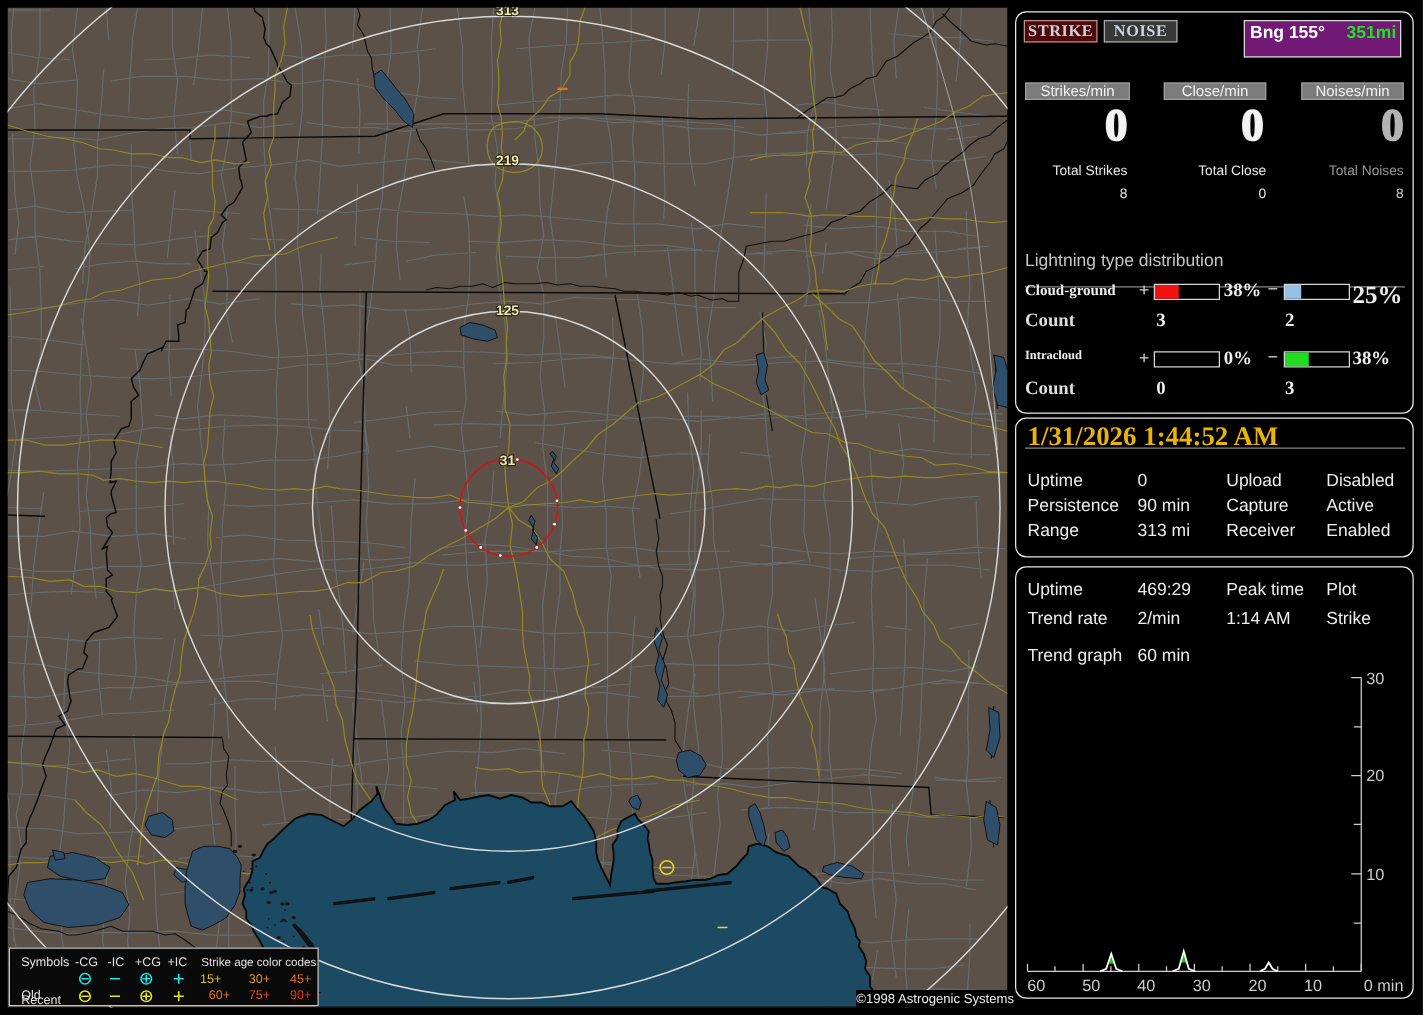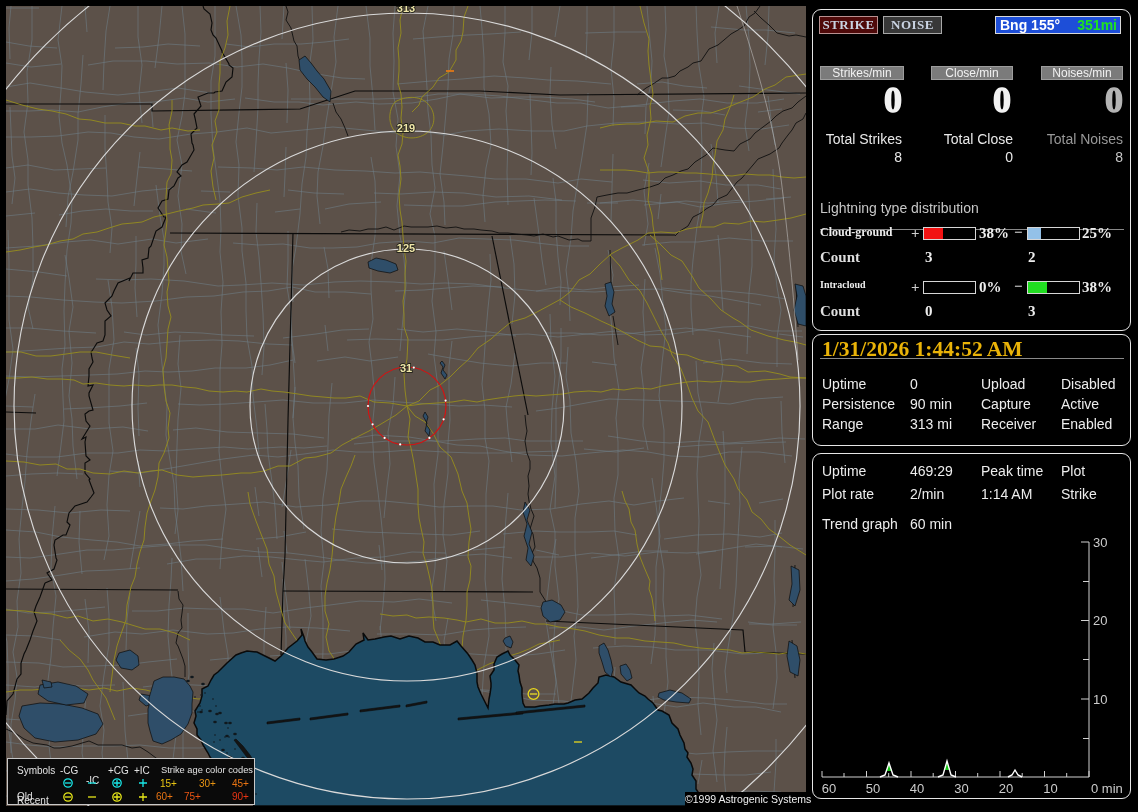--- a/index.html
+++ b/index.html
@@ -2,21 +2,21 @@
 <html><head><meta charset="utf-8"><style>
 html,body{margin:0;padding:0;background:#000;width:1138px;height:812px;overflow:hidden}
 body{position:relative;font-family:"Liberation Sans",sans-serif}
 .abs{position:absolute}
 .box{position:absolute;left:812px;width:319px;border:1px solid #e6e6e6;border-radius:9px;background:#000;box-sizing:border-box}
 .serif{font-family:"Liberation Serif",serif;font-weight:bold}
 .btn{position:absolute;box-sizing:border-box;border:1px solid #a8a8a8;color:#c9d3e2;text-align:center;font-weight:bold}
 .minbtn{position:absolute;box-sizing:border-box;height:14px;background:#7b7b7b;border:1px solid #9d9d9d;color:#f2f2f2;font-size:12px;text-align:center;line-height:12px}
 .col{position:absolute;text-align:right}
 .bigz{-webkit-text-stroke:1.4px currentColor;letter-spacing:0}
-.lbl{color:#e8e8e8;font-size:14px}
+.lbl{color:#e8e8e8;font-size:11px}
 .dim{color:#989898}
 .grn{color:#eab308}
 .row{position:absolute;font-size:14px;color:#ededed;white-space:nowrap}
 .bar{position:absolute;width:51px;height:11px;border:1px solid #d6d6d6;background:#000;box-sizing:content-box}
 .bar div{height:100%}
 </style></head><body>
 <div class="abs" style="left:6px;top:6px;width:800px;height:800px"><svg id="map" width="800" height="800" viewBox="6 6 800 800">
 <rect x="6" y="6" width="800" height="800" fill="#5c5149"></rect>
 <path d="M11,6 L9,28 L10,59M10,82 L10,82M10,107 L10,107 L11,131 L12,156 L15,178 L12,204M8,230 L8,230 L9,262 L9,293 L9,320 L13,349 L9,379 L4,405 L2,428 L1,454 L5,480 L2,509 L1,533 L1,563 L4,595 L2,617 L7,642 L8,667 L8,700 L8,725 L12,754 L17,779M13,802 L13,802M32,6 L32,40 L27,72 L28,102 L24,132 L28,160 L28,185 L32,218 L33,247 L33,279 L28,307 L33,329M31,361 L31,361M35,394 L35,394 L31,421 L27,453 L25,481 L22,508 L19,539 L21,573 L17,601 L18,627 L13,652 L17,677 L15,700 L11,724 L11,753M8,785 L8,785M62,6 L58,40 L62,66 L61,90 L59,116 L62,143 L67,165 L72,199 L71,223 L67,250 L65,284 L64,311 L65,345 L62,369 L63,398 L64,421 L60,453 L57,476M55,506 L55,506 L52,539 L51,568 L56,596 L53,627 L51,657 L47,688M52,722 L52,722 L49,746 L53,779 L56,803M85,6 L87,32M83,55 L83,55 L81,84 L78,114 L78,140 L73,172 L68,197 L66,227M65,255 L65,255 L69,278 L73,307 L69,331 L72,363 L69,396 L72,419 L73,446 L77,479M80,511 L80,511 L79,542 L82,574M85,599 L85,599 L89,631 L88,663M86,695 L86,695 L84,719 L82,753 L87,779M110,6 L106,31 L104,62 L103,90M105,115 L105,115 L105,148 L107,179 L108,202 L112,228 L110,253M108,280 L108,280 L112,307 L114,340 L109,369 L109,396 L109,423 L113,451 L109,475 L107,505 L109,536 L104,560M107,588 L107,588 L109,615 L109,645 L104,675 L100,706 L104,730 L102,753 L105,780M138,6 L138,37 L142,65 L139,93 L142,123M140,152 L140,152 L137,178 L134,206M136,236 L136,236 L136,263 L135,288 L137,317M136,348 L136,348 L139,374 L138,408 L139,436M138,461 L138,461 L140,487M140,511 L140,511 L135,540 L130,569M130,593 L130,593 L127,619 L126,650M123,682 L123,682 L124,705 L125,731 L128,761 L123,785M162,6 L159,37 L155,68M151,102 L151,102 L153,127M155,154 L155,154M156,185 L156,185 L160,216 L164,239 L164,265 L162,294 L158,325 L161,355 L164,382 L167,407 L166,435 L170,460 L174,484 L175,511 L178,533 L181,558 L183,591M188,613 L188,613 L188,643 L189,674 L185,705 L183,735 L183,763 L182,794M182,6 L185,34 L185,59 L185,93 L182,116 L177,140 L182,165 L178,196 L182,224 L181,251 L186,274M185,306 L185,306M180,335 L180,335 L178,364 L181,388 L178,419 L177,446 L176,480 L178,510 L175,534M172,558 L172,558 L171,580 L169,605 L168,636 L171,669 L175,699 L177,727 L173,759 L175,785M215,6 L215,34 L215,56 L211,81 L211,114 L213,148 L216,170 L220,200 L221,229 L220,252 L223,282 L221,312 L222,344 L220,370 L220,397 L220,427 L219,451 L222,480 L226,509 L222,539 L220,569M220,597 L220,597 L224,631 L228,655 L228,685 L232,717 L231,746 L235,774 L238,799M236,6 L241,35 L242,59 L242,87 L239,113 L236,142 L239,165 L238,196 L242,228 L242,251 L246,283 L246,311 L247,338 L252,366 L253,396 L257,429 L259,454M255,487 L255,487 L259,516M258,547 L258,547 L262,577M266,607 L266,607 L264,639 L264,663M261,694 L261,694 L262,727 L258,760M256,785 L256,785M260,6 L261,32 L259,59 L258,84 L258,108 L256,142 L254,172M257,203 L257,203 L256,232 L259,257 L261,283 L263,314 L264,346 L262,375M265,404 L265,404 L267,430 L268,453 L272,482 L275,507 L277,539M282,562 L282,562 L286,596 L290,629M293,656 L293,656 L293,684 L294,714 L290,748 L294,770M291,803 L291,803M284,6 L282,39M286,63 L286,63 L288,90 L287,123M286,147 L286,147 L285,175 L284,197M288,231 L288,231 L288,261 L287,287 L291,311 L292,341 L295,363M295,387 L295,387 L293,418M291,450 L291,450 L286,483 L282,507M284,531 L284,531 L287,553M283,579 L283,579 L284,610 L286,637 L286,661 L289,683 L289,712 L289,734 L289,765 L284,787M312,6 L313,40 L309,69 L310,101 L307,132 L306,157 L302,184 L300,214 L296,247 L292,270 L293,302M291,330 L291,330 L293,357 L295,389 L293,418 L295,443 L298,466 L299,497 L304,529M305,559 L305,559 L309,592 L311,616 L306,642M305,671 L305,671 L300,701 L299,725 L301,752M297,780 L297,780 L298,804M338,6 L334,37 L336,62 L331,92 L326,122 L323,146 L318,172 L317,196 L320,224M324,247 L324,247 L328,269 L329,298M325,325 L325,325 L328,351M332,383 L332,383 L329,415 L328,444 L327,470 L323,498 L321,531 L324,562 L321,586 L323,617 L323,649 L322,680 L324,708 L325,741 L324,764 L320,789M366,6 L370,38 L370,66 L373,98 L375,130M371,157 L371,157 L375,181 L376,211 L375,236 L371,264 L371,290 L373,319 L369,342 L372,367 L375,400 L372,429 L374,463 L378,492 L381,518 L384,548 L385,579 L383,606 L380,630M378,658 L378,658M381,681 L381,681 L384,712 L383,734 L382,758 L384,790M395,6 L393,33 L394,61 L393,92 L398,119 L396,146 L400,175 L397,206 L400,236 L404,259 L406,285 L403,318 L400,351M395,377 L395,377 L393,405 L388,432 L390,464 L387,487 L384,518M379,545 L379,545 L382,570M382,601 L382,601M380,626 L380,626 L383,653 L387,677 L388,699 L387,723 L386,747M391,771 L391,771 L391,799M428,6 L423,31 L425,57 L427,88 L428,111 L431,135 L432,165 L435,188 L430,214 L435,236 L435,270 L432,301 L436,332 L434,356 L438,387 L438,421 L438,454 L434,484 L435,516 L436,539 L435,568 L431,595 L436,621M440,655 L440,655 L439,684M443,714 L443,714M446,744 L446,744 L449,767 L450,793M454,6 L453,34 L449,59 L448,87 L446,112 L443,146 L440,174 L444,202 L445,225M444,251 L444,251 L448,279 L452,310M452,341 L452,341 L449,366 L449,388 L450,420 L448,443 L448,473 L444,505 L443,535 L447,561 L444,591M448,618 L448,618 L444,641 L447,667 L451,700 L452,725 L450,749 L447,777 L448,801M480,6 L482,29 L484,58 L484,88 L489,114 L491,145 L486,168 L483,196 L485,222M490,254 L490,254 L491,280 L488,308 L486,331 L484,361 L482,384 L485,410 L485,438 L489,461 L486,494 L486,517 L486,547 L485,579 L488,610 L489,636 L484,665 L482,696 L478,726 L481,753 L484,786M505,6 L505,34 L503,62 L508,86 L506,111 L508,140 L507,172 L508,205M510,236 L510,236 L514,264 L515,295 L512,324M515,353 L515,353 L511,384 L506,407 L508,431 L512,462M508,493 L508,493 L506,517 L504,546 L502,579 L505,610 L506,640 L506,665 L504,699 L506,723 L511,750 L507,775 L512,801M532,6 L532,32 L529,60M530,93 L530,93 L531,122 L532,153 L531,175M534,198 L534,198 L538,227 L542,260 L546,285M550,314 L550,314 L551,343 L555,376 L552,409 L551,443 L555,476 L550,509 L555,532 L555,566 L559,599 L555,624 L553,651 L556,682 L552,713 L556,746 L557,769 L556,792M560,6 L555,37M551,67 L551,67 L550,93 L552,125 L556,149M553,178 L553,178 L556,202 L556,229 L558,257 L561,282 L560,305M561,328 L561,328 L561,357 L559,381 L556,404 L556,427 L556,455 L556,477 L555,508M556,539 L556,539 L551,565 L547,598 L546,621 L551,652 L556,679 L560,711 L561,742 L560,771 L560,800M587,6 L587,35 L586,60M588,93 L588,93 L587,124 L582,157 L578,180 L573,211 L571,238 L566,270 L569,295 L570,321M568,347 L568,347 L566,377 L570,400 L571,433 L576,461 L579,491 L575,518 L575,549 L577,574 L578,607 L574,636 L576,660 L572,693 L569,717 L573,746 L575,777 L579,805M614,6 L614,40 L611,69 L614,98 L613,126M613,154 L613,154 L612,188 L611,221M608,250 L608,250 L613,275 L609,302 L612,329 L614,358 L619,390 L616,418 L618,442 L618,475 L614,498 L615,531 L619,558 L614,589 L615,615 L615,645M615,667 L615,667 L613,695 L616,717M620,749 L620,749 L617,772 L620,800M647,6 L649,31 L652,61 L651,84 L646,106 L645,134M649,163 L649,163 L644,191 L648,224 L644,246M645,279 L645,279 L643,312 L645,341 L641,368 L644,393 L643,426 L648,450M652,478 L652,478 L656,505 L660,536 L656,567 L656,601 L655,635 L651,664M653,696 L653,696 L655,720M653,751 L653,751 L651,773 L648,798M665,6 L666,29 L664,56 L668,79 L669,112 L665,139 L661,167M661,194 L661,194 L658,219M655,248 L655,248 L660,274 L663,303 L666,329 L662,363 L659,396 L664,430 L664,460 L662,485 L659,512 L659,541 L664,570 L663,600 L666,630 L666,657 L668,682 L664,714 L663,741 L664,774 L663,806M696,6 L697,32 L699,66 L704,97 L701,119 L702,147 L701,175 L701,204 L697,226 L693,260 L691,283 L691,308 L693,335M696,361 L696,361 L698,393 L703,417 L699,441 L697,474 L698,499 L699,521 L698,550 L701,575 L697,597 L695,622 L698,647 L699,676 L698,705 L701,735M702,760 L702,760 L698,784M719,6 L715,33 L717,63M717,92 L717,92M716,117 L716,117M711,144 L711,144 L716,175 L718,203M718,235 L718,235 L720,258 L721,283 L723,311M719,339 L719,339 L723,371 L718,402M723,431 L723,431 L725,463 L725,497 L724,529 L722,560 L720,589M717,619 L717,619M714,643 L714,643 L712,669 L714,695 L717,720 L713,751 L717,782M746,6 L749,38 L750,66 L749,93 L745,125 L749,151M748,184 L748,184 L750,215 L752,243 L752,266 L749,293 L748,325 L747,354M743,384 L743,384M742,415 L742,415M742,447 L742,447 L739,481 L740,504 L738,538 L737,563 L736,587 L733,617 L728,648 L725,671 L727,693M727,727 L727,727 L725,750 L724,773 L726,797M769,6 L768,36 L765,65M768,96 L768,96 L771,119 L775,145M773,169 L773,169 L774,198 L776,229 L774,259 L777,287 L781,310 L777,338 L777,367M781,401 L781,401 L782,433 L785,463M780,494 L780,494M775,520 L775,520 L775,551 L774,579 L775,602 L773,627 L776,652 L777,678 L773,709M776,739 L776,739 L776,762 L774,792M6,8 L39,8M70,5 L70,5 L101,3 L133,-2 L158,-6 L187,-11 L213,-11M240,-13 L240,-13 L269,-11 L297,-16 L322,-16 L345,-11 L374,-7 L401,-9M432,-11 L432,-11 L458,-11 L482,-8 L516,-13 L541,-9 L570,-14 L599,-16 L626,-15 L657,-18M689,-21 L689,-21 L715,-23 L747,-20 L770,-18 L800,-22M6,42 L29,46 L57,48M91,44 L91,44M115,48 L115,48 L143,47 L168,44 L200,46M226,44 L226,44 L250,47 L274,44 L301,44 L325,42 L349,39M381,41 L381,41M413,39 L413,39 L438,37 L468,35 L490,34 L521,32M553,28 L553,28M585,33 L585,33 L617,32 L646,32M678,28 L678,28M711,27 L711,27 L744,30 L766,30 L795,33M6,63 L31,67 L61,64M88,65 L88,65 L113,61 L146,61 L177,64 L209,63 L237,67 L263,64 L288,68 L311,73 L342,78 L365,79M397,84 L397,84 L431,81 L462,79 L494,76 L526,78 L548,80 L577,81 L611,84M637,84 L637,84 L662,82 L684,86 L707,88M739,86 L739,86 L768,90 L800,94M6,87 L30,83 L61,88 L85,92 L118,95 L147,92 L178,88 L211,93M245,98 L245,98 L274,102 L299,102 L323,105 L356,102 L379,104 L412,103 L437,99 L460,94 L491,98 L519,97 L542,97 L572,99 L595,102M621,107 L621,107 L645,106M673,110 L673,110 L703,111 L725,115M758,112 L758,112 L782,109M6,111 L29,111 L52,110 L78,112 L102,107 L128,103 L154,102 L184,98 L208,102 L235,99M260,97 L260,97M291,99 L291,99 L317,99 L346,99 L378,99 L410,98 L438,94 L469,94 L500,96 L524,99 L557,103 L581,103 L608,108 L640,105 L673,101 L700,99 L727,103 L757,103 L784,99M6,137 L31,137 L58,136 L88,132 L111,133 L134,137 L159,139 L191,134 L217,132 L247,128 L271,133 L303,130 L333,127 L365,130 L397,133 L421,131 L445,135 L467,131 L499,129 L532,131 L564,131 L587,126 L616,123 L646,122 L678,124 L704,123 L733,128 L762,129 L789,125M6,168 L28,165 L54,170 L81,169 L106,168M138,167 L138,167 L166,169 L192,171M218,167 L218,167 L252,168 L277,170 L303,167 L335,170 L365,171 L395,173 L420,172 L443,174 L467,176 L495,179 L526,179 L558,183 L581,179 L612,182M643,180 L643,180 L669,183 L700,181 L726,185 L758,185 L781,189M6,192 L30,189 L58,193 L84,195 L112,196 L142,191 L173,188M201,191 L201,191 L230,192M264,191 L264,191M288,190 L288,190 L314,193 L344,194M374,193 L374,193 L401,194 L433,192 L464,193 L496,197 L529,196 L562,200M587,203 L587,203 L618,203M644,205 L644,205 L677,202 L700,207 L729,203 L756,201 L784,198M6,216 L35,213M59,215 L59,215 L82,211 L106,209 L131,211 L153,211M186,209 L186,209 L216,213M246,209 L246,209M275,212 L275,212 L300,209M325,209 L325,209 L349,204 L381,202M404,205 L404,205 L436,206 L463,206 L495,202 L519,201 L545,200 L576,201M600,203 L600,203 L633,200 L662,203 L686,201 L708,203 L742,200M766,199 L766,199 L791,197M6,248 L36,246 L66,242 L91,240 L118,244 L152,239 L176,243 L208,239M233,243 L233,243 L258,245 L283,244 L310,248 L333,248 L357,247 L379,243 L408,241 L433,243 L459,238 L486,239 L514,240 L537,243 L564,246 L589,246M612,243 L612,243M642,245 L642,245 L671,242 L698,242 L729,238 L762,241 L793,241M6,269 L39,272 L67,276M96,279 L96,279 L123,280 L151,279 L184,281 L218,286 L241,285 L272,283 L304,285 L334,282 L360,281 L393,282 L421,284 L445,283 L474,284 L505,288 L537,291 L559,287 L583,290 L609,287 L639,285M662,288 L662,288 L694,291 L725,291 L756,294 L786,299M6,296 L31,297 L63,300 L94,302 L122,303 L156,301 L186,297 L214,296 L243,292 L268,291 L292,287 L315,292 L345,292 L371,294M395,291 L395,291 L424,290 L447,288 L473,286 L504,287M536,291 L536,291 L566,291 L595,292 L625,290 L658,289 L684,293 L710,296 L733,300 L761,305M795,305 L795,305M6,328 L29,328 L63,331 L96,333M124,332 L124,332 L146,335 L175,332 L202,333 L224,335 L254,336M283,338 L283,338 L316,334 L342,330 L369,329M397,329 L397,329 L423,332 L457,329 L490,332 L516,336M545,333 L545,333 L574,333 L600,335 L626,334 L654,331 L686,328 L718,332 L751,337M779,334 L779,334 L803,337M6,352 L39,350 L68,348 L97,347 L124,342 L149,344 L181,341 L213,340 L239,341 L268,344 L292,345M325,340 L325,340M347,340 L347,340 L376,339 L409,340 L443,340 L469,337 L500,335 L528,334 L558,337 L587,334 L615,331 L645,335 L672,334 L700,330 L723,327 L749,326 L772,331 L802,331M6,376 L32,377 L61,376 L89,375 L117,374 L145,371 L168,372 L192,371 L215,368 L246,368 L270,365 L293,360M317,361 L317,361 L345,357 L370,361 L398,357M428,354 L428,354 L456,359 L480,363 L511,366 L541,363 L567,363M592,362 L592,362 L617,365M644,362 L644,362M671,363 L671,363M703,363 L703,363 L730,359 L762,363 L792,364M6,406 L33,407M64,409 L64,409 L87,408 L120,406 L147,403M178,404 L178,404 L200,405 L226,404 L256,402 L283,400 L313,403 L344,403 L373,400 L399,402 L431,404 L459,406 L483,405 L512,407M536,411 L536,411 L559,408 L586,403 L609,399 L643,400 L674,401 L705,402 L730,404 L755,399 L783,397M806,394 L806,394M6,429 L35,429 L58,425 L90,429 L123,427 L148,431M173,430 L173,430 L196,428 L227,432 L259,433 L293,434 L324,438M351,439 L351,439 L375,435 L409,437 L434,441 L457,445 L480,446 L503,451 L529,455 L562,456 L590,453 L623,450 L648,452 L671,456 L701,457 L729,452 L759,452 L792,456M6,454 L29,457 L57,457 L87,453 L118,453 L140,450 L166,451 L194,449 L224,447 L248,449 L281,447 L304,448 L327,446M354,444 L354,444 L388,441 L412,441 L444,441 L476,439 L505,438 L527,441 L557,441 L583,441M608,436 L608,436 L641,441 L670,443 L701,441 L729,443 L755,441 L779,438 L805,439M6,476 L31,474 L57,473 L83,474M110,471 L110,471 L141,473 L171,468 L194,464 L223,459 L254,455 L278,457 L304,454 L333,450 L356,452 L382,452 L410,450 L444,452 L473,453 L502,453 L527,452 L559,451M584,449 L584,449 L616,452 L644,448M677,447 L677,447 L704,445 L726,444 L755,443 L786,442M6,509 L38,510 L69,513 L101,510 L130,511M160,508 L160,508 L183,509 L206,506 L237,504 L264,502 L296,507 L328,505 L361,501 L384,501 L416,504 L439,507 L471,506 L493,506 L521,510 L551,509 L581,504 L609,501 L634,505 L658,501 L684,498M708,501 L708,501 L730,504M759,503 L759,503 L783,499M6,530 L36,532 L61,537 L92,540 L117,542 L140,546 L167,544 L192,541 L223,539M256,539 L256,539 L279,537 L306,532M332,529 L332,529 L365,532 L395,533 L422,534 L451,535 L480,531M503,534 L503,534 L535,531 L559,532 L589,532 L614,531 L637,535M664,539 L664,539 L696,535 L729,534 L760,537 L782,533M6,557 L30,558 L60,554 L87,550 L113,550 L146,547 L172,545 L206,545 L232,549 L259,552 L289,553 L314,556 L339,560 L366,563 L395,563 L421,561 L453,556 L483,554 L512,558M534,557 L534,557 L561,557 L592,553 L625,556 L657,552 L687,553 L716,551M745,547 L745,547 L776,546 L803,549M6,581 L33,579 L61,575 L86,571 L112,570 L140,568M167,564 L167,564 L196,559 L219,559 L243,556 L271,557 L300,560 L323,562 L356,558 L383,557 L412,552 L446,553M473,550 L473,550 L505,547M536,550 L536,550 L559,555M591,558 L591,558 L622,554 L644,551 L668,551M696,554 L696,554 L726,549 L756,544 L782,547M804,549 L804,549M6,609 L28,613 L53,612 L76,610 L105,607M132,611 L132,611 L157,611 L184,608 L210,609 L244,609 L273,613 L305,608 L330,605 L360,601 L394,602 L419,599 L452,603M481,600 L481,600 L509,603 L535,606 L558,610 L582,615 L608,615 L631,614 L662,616 L689,615 L722,619M748,622 L748,622 L772,625 L797,625M6,635 L34,636 L61,640M84,637 L84,637 L115,632 L142,634 L173,630 L207,634 L233,633 L260,629 L287,627 L317,628 L350,631M377,634 L377,634 L411,634 L442,635 L472,630 L498,628 L526,627M549,628 L549,628 L581,627 L604,630 L634,626 L662,623 L692,620 L717,622M749,624 L749,624 L772,624 L801,622M6,662 L39,663 L63,667 L93,666 L125,665 L148,662 L177,659M210,660 L210,660 L242,657M270,656 L270,656 L299,654 L329,654 L351,651 L374,654 L406,652 L428,651 L458,653 L487,655 L515,656 L538,654 L565,650M593,648 L593,648 L624,646 L652,647 L675,650 L709,650 L742,654 L772,653M805,651 L805,651M6,685 L35,687 L57,683 L81,686 L115,685M143,687 L143,687 L168,684 L194,685 L216,686M246,688 L246,688 L270,686 L301,690 L330,690 L363,690 L394,689 L426,687 L452,688 L482,691 L509,695 L531,700 L563,701 L592,705M623,703 L623,703 L650,703 L677,707 L703,703 L734,707 L756,707 L781,712M6,719 L39,721 L70,720 L98,715M128,716 L128,716 L156,712 L186,710 L212,714 L236,712M263,708 L263,708 L289,703 L317,700 L343,696M368,694 L368,694 L397,692 L421,692 L444,688 L468,689 L500,691 L526,694 L556,694M587,694 L587,694 L619,698 L646,700 L674,697 L706,698 L733,700 L765,704 L787,704M6,742 L29,745 L55,747 L84,746 L113,746 L140,745 L169,748 L200,748 L230,744 L259,744 L287,744M311,749 L311,749 L334,752 L360,752 L384,755M416,757 L416,757 L440,753 L467,754 L497,752 L530,750 L557,755 L580,750 L607,746M634,747 L634,747 L664,750 L696,754 L727,752 L753,751 L783,751M6,771 L36,767 L58,769M85,774 L85,774 L115,774 L147,775 L171,775 L198,773 L227,774 L252,774 L281,773M310,775 L310,775M337,777 L337,777 L368,781M400,781 L400,781 L432,777M463,782 L463,782 L493,785 L515,783 L543,783 L574,782M605,780 L605,780 L638,783 L667,778 L691,774 L723,775 L746,775 L771,772M804,767 L804,767M6,796 L31,798 L63,801 L86,798 L110,798 L141,795 L170,792 L197,794 L220,790 L246,793 L274,792 L302,788 L324,792 L354,797 L376,801 L410,801 L442,799 L465,800 L497,803 L526,800 L556,797M586,800 L586,800 L609,796 L634,794 L656,790 L686,793M716,795 L716,795 L748,791 L781,792" fill="none" stroke="#6f7d87" stroke-width="1" opacity="0.58"></path>
 <path d="M203,6 L204,9 L210,14 L212,23 L211,30 L213,35 L216,38 L222,51 L222,52 L229,64 L229,65 L233,68 L232,77 L226,82 L222,91 L215,92 L214,93 L208,93 L198,97 L201,106 L194,114 L195,118 L197,128 L191,134 L192,143 L193,145 L194,150 L187,162 L182,165 L177,172 L181,176 L178,178 L174,186 L169,190 L168,199 L162,201 L158,208 L164,217 L166,217 L162,227 L156,231 L155,234 L151,246 L149,248 L148,258 L142,260 L143,268 L143,273 L133,273 L129,281 L130,278 L118,283 L114,291 L112,296 L105,303 L107,310 L111,316 L105,321 L105,322 L105,335 L103,341 L97,343 L92,351 L91,352 L92,358 L93,362 L89,369 L89,376 L88,386 L93,385 L89,393 L89,396 L93,410 L89,411 L85,414 L86,421 L90,426 L82,439 L86,437 L85,442 L86,456 L90,460 L85,463 L85,473 L90,479 L89,480 L94,493 L91,497 L87,502 L78,505 L75,506 L69,513 L67,522 L70,525 L66,535 L63,535 L55,540 L54,545 L56,558 L57,560 L54,569 L47,573 L52,580 L45,583" fill="none" stroke="#0b0b0b" stroke-width="1.15"></path>
@@ -169,21 +169,21 @@
 <path d="M574,742 L582,742"></path>
 </g>
 <path d="M446,71 L454,71" stroke="#e07818" stroke-width="1.8"></path>
 </svg></div>
 
 <div class="abs" style="left:7px;top:758px;width:246px;height:45px;background:#0a0a0a;border:1px solid #c8c8c8;font-size:10px;color:#e2e2e2;white-space:nowrap">
  <div class="abs" style="left:9px;top:6px">Symbols</div>
  <div class="abs" style="left:9px;top:36px">Recent</div>
  <div class="abs" style="left:9px;top:32px">Old</div>
  <div class="abs" style="left:52px;top:6px">-CG</div>
-    <div class="abs" style="left:78px;top:16px">-IC</div>
+    <div class="abs" style="left:78px;top:6px">-IC</div>
     <div class="abs" style="left:100px;top:6px">+CG</div>
     <div class="abs" style="left:126px;top:6px">+IC</div>
  <div class="abs" style="left:153px;top:6px;font-size:9.3px">Strike age color codes</div>
  <svg class="abs" style="left:0;top:0" width="246" height="45">
   <g stroke="#19e8e8" fill="none" stroke-width="1.3">
    <circle cx="60" cy="24" r="4.2"></circle>
         <path d="M57,24 L63,24"></path>
    <path d="M80,24 L88,24"></path>
    <circle cx="109" cy="24" r="4.2"></circle>
         <path d="M106,24 L112,24 M109,21 L109,27"></path>
@@ -194,31 +194,31 @@
         <path d="M57,38 L63,38"></path>
    <path d="M80,38 L88,38"></path>
    <circle cx="109" cy="38" r="4.2"></circle>
         <path d="M106,38 L112,38 M109,35 L109,41"></path>
    <path d="M131,38 L139,38 M135,34 L135,42"></path>
   </g>
  </svg>
  <div class="abs" style="left:152px;top:19px;color:#e8c413">15+</div>
  <div class="abs" style="left:191px;top:19px;color:#e89413">30+</div>
  <div class="abs" style="left:224px;top:19px;color:#e87413">45+</div>
- <div class="abs" style="left:148px;top:32px;color:#e87413">60+</div>
- <div class="abs" style="left:176px;top:32px;color:#e85413">75+</div>
+ <div class="abs" style="left:159px;top:32px;color:#e87413">60+</div>
+ <div class="abs" style="left:191px;top:32px;color:#e85413">75+</div>
  <div class="abs" style="left:224px;top:32px;color:#e83413">90+</div>
 </div>
 
-<div class="abs" style="left:685px;top:792px;width:121px;height:14px;background:#000;color:#f0f0f0;font-size:10.5px;text-align:center;line-height:14px;white-space:nowrap">©1999 Astrogenic Systems</div>
+<div class="abs" style="left:685px;top:792px;width:121px;height:14px;background:#000;color:#f0f0f0;font-size:10.5px;text-align:center;line-height:14px;white-space:nowrap">©1998 Astrogenic Systems</div>
 
 <div class="box" style="top:9px;height:322px"></div>
 <div class="btn serif" style="left:819px;top:16px;width:59px;height:18px;background:#4e0909;border-color:#b89090;font-size:13px;line-height:16px;letter-spacing:0.5px">STRIKE</div>
 <div class="btn serif" style="left:883px;top:16px;width:59px;height:18px;background:#383838;font-size:13px;line-height:16px;letter-spacing:0.5px">NOISE</div>
-<div class="abs" style="left:995px;top:16px;width:126px;height:18px;background:#1d4ed8;border:1px solid #d8d8d8;box-sizing:border-box;font-weight:bold;font-size:14px;line-height:16px"><span style="color:#fff;margin-left:4px">Bng 155°</span><span style="color:#1fe31f;float:right;margin-right:3px">351mi</span></div>
+<div class="abs" style="left:995px;top:16px;width:126px;height:30px;background:#701a75;border:1px solid #d8d8d8;box-sizing:border-box;font-weight:bold;font-size:14px;line-height:16px"><span style="color:#fff;margin-left:4px">Bng 155°</span><span style="color:#1fe31f;float:right;margin-right:3px">351mi</span></div>
 
 <div class="minbtn" style="left:820px;top:66px;width:84px">Strikes/min</div>
 <div class="minbtn" style="left:931px;top:66px;width:82px">Close/min</div>
 <div class="minbtn" style="left:1041px;top:66px;width:82px">Noises/min</div>
 
 <div class="col serif bigz" style="left:802px;top:79px;width:100px;font-size:36px;color:#f2f2f2">0</div>
 <div class="col serif bigz" style="left:911px;top:79px;width:100px;font-size:36px;color:#f2f2f2">0</div>
 <div class="col serif bigz" style="left:1023px;top:79px;width:100px;font-size:36px;color:#b4b4b4">0</div>
 
 <div class="col lbl" style="left:802px;top:131px;width:100px">Total Strikes</div>
@@ -233,21 +233,21 @@
 <div class="row serif" style="left:820px;top:225px;font-size:12px">Cloud-ground</div>
 <div class="row serif" style="left:911px;top:225px;font-size:15px;color:#cfcfcf">+</div>
 <div class="bar" style="left:923px;top:227px">
     <div style="width:38%;background:#f21212"></div>
   </div>
 <div class="row serif" style="left:979px;top:225px;font-size:15px">38%</div>
 <div class="row serif" style="left:1014px;top:224px;font-size:15px;color:#cfcfcf">−</div>
 <div class="bar" style="left:1027px;top:227px">
     <div style="width:25%;background:#93c1e8"></div>
   </div>
-<div class="row serif" style="left:1082px;top:225px;font-size:15px">25%</div>
+<div class="row serif" style="left:1082px;top:225px;font-size:20px">25%</div>
 
 <div class="row serif" style="left:820px;top:249px;font-size:15px;color:#dedede">Count</div>
 <div class="row serif" style="left:925px;top:249px;font-size:15px">3</div>
 <div class="row serif" style="left:1028px;top:249px;font-size:15px">2</div>
 
 <div class="row serif" style="left:820px;top:279px;font-size:10px">Intracloud</div>
 <div class="row serif" style="left:911px;top:279px;font-size:15px;color:#cfcfcf">+</div>
 <div class="bar" style="left:923px;top:281px">
     <div style="width:0%;background:#f21212"></div>
   </div>
@@ -276,21 +276,21 @@
 <div class="row" style="left:822px;top:416px">Range</div>
 <div class="row" style="left:910px;top:416px">313 mi</div>
 <div class="row" style="left:981px;top:416px">Receiver</div>
 <div class="row grn" style="left:1061px;top:416px">Enabled</div>
 
 <div class="box" style="top:453px;height:346px"></div>
 <div class="row dim" style="left:822px;top:463px">Uptime</div>
 <div class="row" style="left:910px;top:463px">469:29</div>
 <div class="row dim" style="left:981px;top:463px">Peak time</div>
 <div class="row dim" style="left:1061px;top:463px">Plot</div>
-<div class="row dim" style="left:822px;top:486px">Plot rate</div>
+<div class="row dim" style="left:822px;top:486px">Trend rate</div>
 <div class="row" style="left:910px;top:486px">2/min</div>
 <div class="row" style="left:981px;top:486px">1:14 AM</div>
 <div class="row" style="left:1061px;top:486px">Strike</div>
 <div class="row dim" style="left:822px;top:516px">Trend graph</div>
 <div class="row" style="left:910px;top:516px">60 min</div>
 
 <svg class="abs" style="left:812px;top:453px" width="319" height="346">
 <g stroke="#d0d0d0" stroke-width="1" fill="none">
 <path d="M277,89 L277,324 M10,324 L277,324"></path>
 <path d="M277,89 L269,89 M277,128.5 L271,128.5 M277,167.5 L269,167.5 M277,206.5 L271,206.5 M277,246 L269,246 M277,285.5 L271,285.5"></path>

